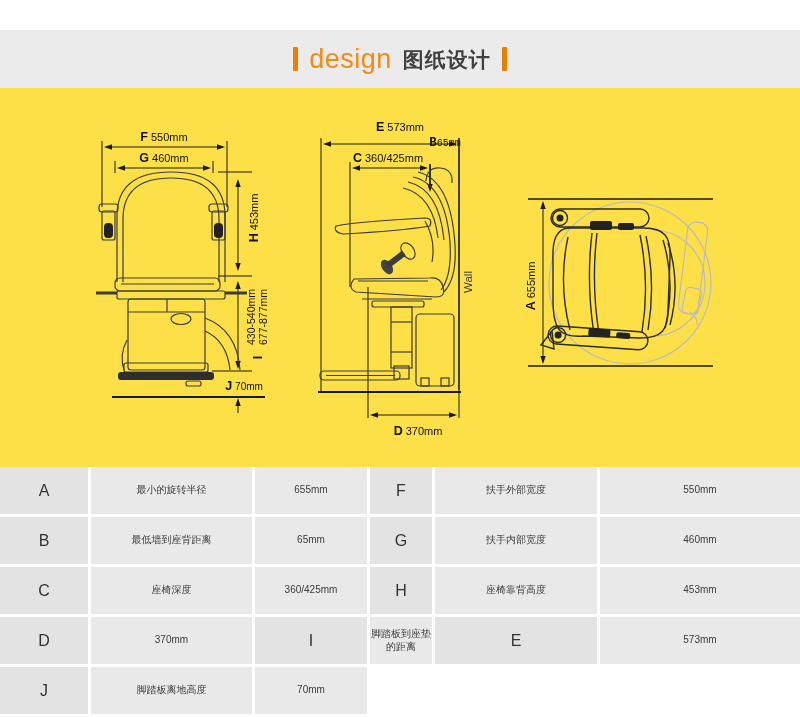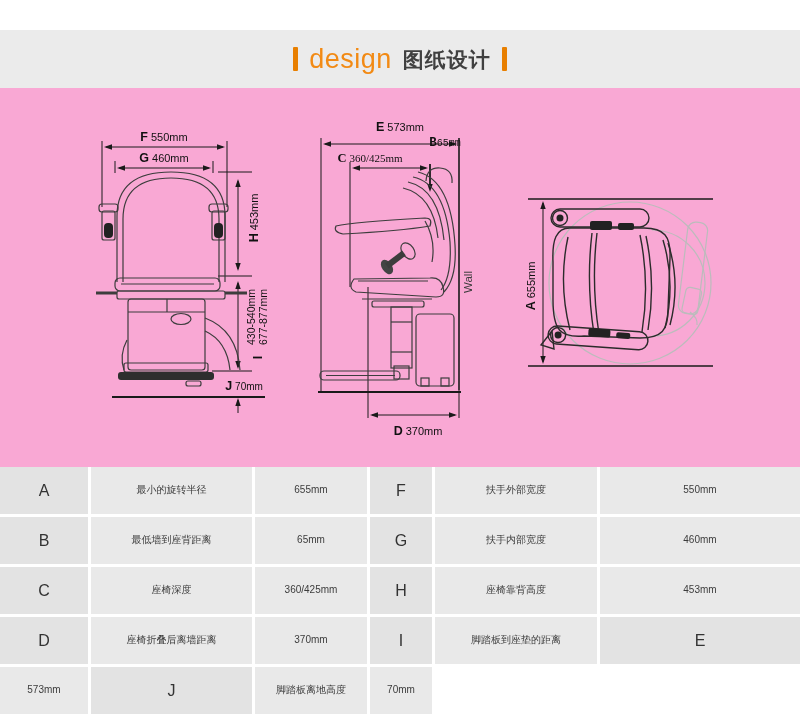--- a/index.html
+++ b/index.html
@@ -7,21 +7,21 @@
 
   
   .band{position:absolute;left:0;top:30px;width:800px;height:58px;background:#ebebeb;
         display:flex;align-items:center;justify-content:center;}
   .title-wrap{display:flex;align-items:center;gap:11px;}
   .title-bar{width:5px;height:24px;background:#e87f00;border-radius:1px;}
   .title-en{font-size:27px;color:#f28a14;letter-spacing:.5px;}
   .title-cn{font-size:21px;font-weight:bold;color:#404040;letter-spacing:1px;padding-top:2px;}
 
   
-  .drawings{position:absolute;left:0;top:88px;width:800px;height:379px;background:#f9a8d4;}
+  .drawings{position:absolute;left:0;top:88px;width:800px;height:379px;background:#fde047;}
   .drawings svg{position:absolute;left:0;top:0;}
   .dim-label{position:absolute;font-size:11px;color:#111;white-space:nowrap;text-align:center;}
   .dim-label b{font-size:12.5px;margin-right:3px;}
   .dim-label .small{font-size:10px;}
   .v-label{position:absolute;font-size:11px;color:#111;white-space:nowrap;
            transform:translate(-50%,-50%) rotate(-90deg);}
   .v-label b{font-size:12.5px;margin-right:3px;}
   .v-label.two-line{white-space:pre-line;font-size:10.5px;line-height:1.15;text-align:center;}
   .wall-label{color:#3c3c3c;font-size:11.5px;}
 
@@ -226,21 +226,21 @@
   <div class="v-label" style="left:258px;top:268px;">
     <b>I</b>
   </div>
   <div class="dim-label" style="left:214px;top:291px;width:60px;text-align:center;">
     <b>J</b><span class="small">70mm</span>
   </div>
 
   <div class="dim-label" style="left:340px;top:32px;width:120px;">
     <b>E</b><span>573mm</span>
   </div>
-  <div class="dim-label" style="left:320px;top:63px;width:100px;font-family:Liberation Serif, serif;">
+  <div class="dim-label" style="left:338px;top:63px;width:100px;">
     <b>C</b><span>360/425mm</span>
   </div>
   <div class="dim-label" style="left:424px;top:48px;width:42px;font-family:Liberation Mono, monospace;">
     <b style="margin-right:0;">B</b><span class="small">65mm</span>
   </div>
   <div class="v-label wall-label" style="left:468px;top:194px;">Wall</div>
   <div class="dim-label" style="left:388px;top:308px;width:60px;margin-top:28px;">
     <b>D</b><span>370mm</span>
   </div>
 
@@ -266,21 +266,20 @@
   <div class="cell">460mm</div>
 
   <div class="cell key">C</div>
   <div class="cell">座椅深度</div>
   <div class="cell">360/425mm</div>
   <div class="cell key">H</div>
   <div class="cell">座椅靠背高度</div>
   <div class="cell">453mm</div>
 
   <div class="cell key">D</div>
-  <div class="cell">座椅折叠后离墙距离</div>
   <div class="cell">370mm</div>
   <div class="cell key">I</div>
   <div class="cell">脚踏板到座垫的距离</div>
 
   <div class="cell key">E</div>
   <div class="cell">573mm</div>
   <div class="cell key">J</div>
   <div class="cell">脚踏板离地高度</div>
   <div class="cell">70mm</div>
 </div>

